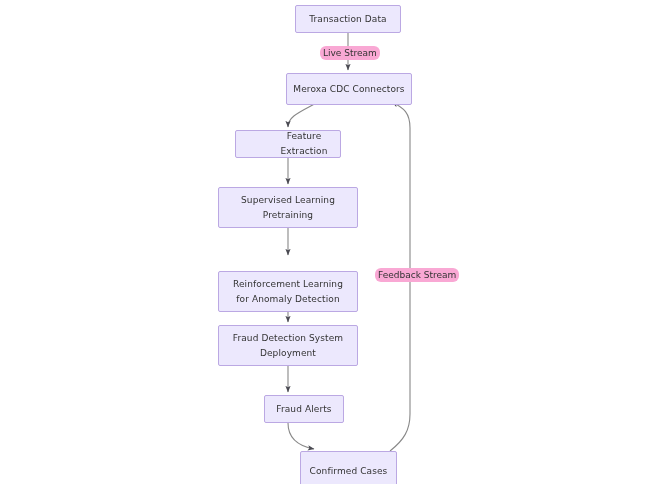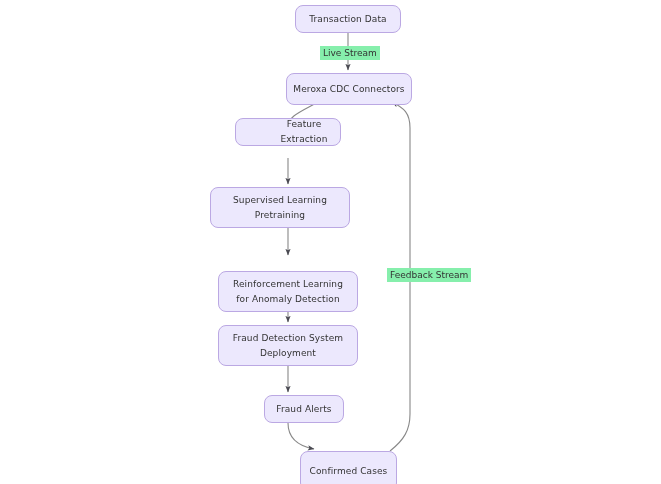--- a/index.html
+++ b/index.html
@@ -25,42 +25,43 @@
     left: 0;
     top: 0;
     width: 661px;
     height: 484px;
   }
   .flow-node {
     position: absolute;
     box-sizing: border-box;
     background: #ece8fd;
     border: 1.3px solid #bba8e3;
-    border-radius: 8px;
+    border-radius: 2px;
     display: flex;
     align-items: center;
     justify-content: center;
     text-align: center;
     color: #333333;
     font-size: 9px;
     line-height: 15px;
     letter-spacing: 0.1px;
     z-index: 2;
     white-space: pre-line;
   }
   .edge-label {
     position: absolute;
     box-sizing: border-box;
-    background: #86efac;
+    background: #f9a8d4;
     color: #333333;
     font-size: 9px;
     line-height: 12px;
     padding: 1px 3px;
     white-space: nowrap;
     z-index: 3;
+    border-radius: 6px;
   }
 </style>
 </head>
 <body>
 
 <div id="diagram-root">
 
   <svg id="edge-layer" viewBox="0 0 661 484" width="661" height="484" xmlns="http://www.w3.org/2000/svg">
     <defs>
       <marker id="arrowhead" markerWidth="8" markerHeight="8" refX="6.2" refY="3" orient="auto" markerUnits="userSpaceOnUse">
@@ -82,32 +83,32 @@
 
     <path d="M 288 423 C 288 438, 298 446, 314 449" stroke="#888888" stroke-width="1.1" fill="none" marker-end="url(#arrowhead)"></path>
 
     <path d="M 390 451 C 404 440, 410 430, 410 414 L 410 128 C 410 113, 404 108, 392 102" stroke="#888888" stroke-width="1.1" fill="none" marker-end="url(#arrowhead)"></path>
   </svg>
 
   <div class="flow-node" style="left:295px; top:5px; width:106px; height:28px;">Transaction Data</div>
 
   <div class="flow-node" style="left:286px; top:73px; width:126px; height:32px;">Meroxa CDC Connectors</div>
 
-  <div class="flow-node" style="left:235px; top:118px; width:106px; height:28px;padding-left:32px;">Feature Extraction</div>
+  <div class="flow-node" style="left:235px; top:130px; width:106px; height:28px;padding-left:32px;">Feature Extraction</div>
 
-  <div class="flow-node" style="left:210px; top:187px; width:140px; height:41px;">Supervised Learning
+  <div class="flow-node" style="left:218px; top:187px; width:140px; height:41px;">Supervised Learning
 Pretraining</div>
 
   <div class="flow-node" style="left:218px; top:271px; width:140px; height:41px;">Reinforcement Learning
 for Anomaly Detection</div>
 
   <div class="flow-node" style="left:218px; top:325px; width:140px; height:41px;">Fraud Detection System
 Deployment</div>
 
   <div class="flow-node" style="left:248px; top:395px; width:80px; height:28px;margin-left:16px;">Fraud Alerts</div>
 
   <div class="flow-node" style="left:300px; top:451px; width:97px; height:40px;text-align:center;">Confirmed Cases</div>
 
   <div class="edge-label" style="left:320px; top:46px;">Live Stream</div>
 
-  <div class="edge-label" style="left:387px; top:268px;">Feedback Stream</div>
+  <div class="edge-label" style="left:375px; top:268px;">Feedback Stream</div>
 
 </div>
 
 </body></html>

